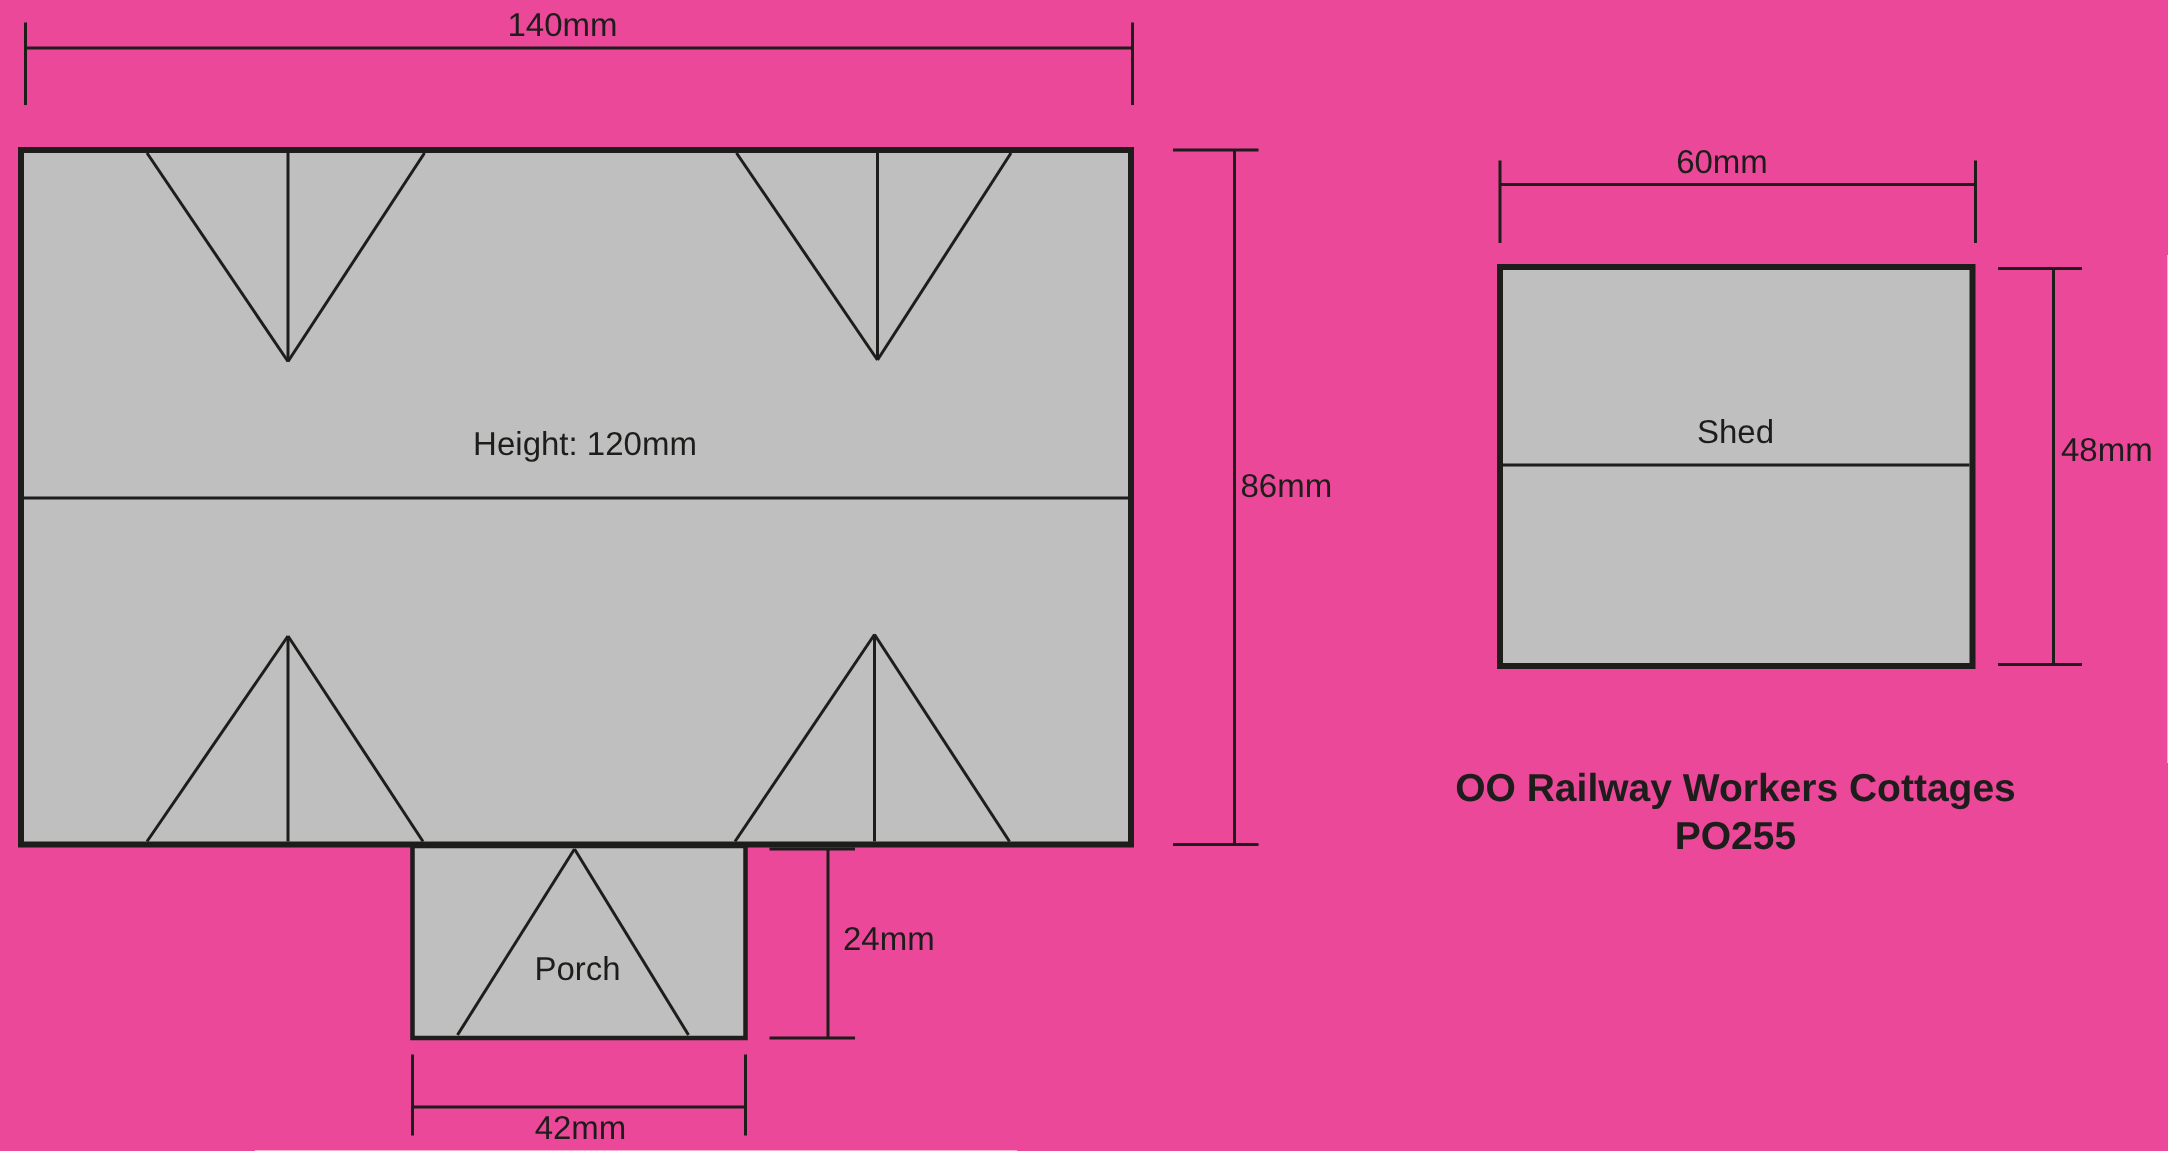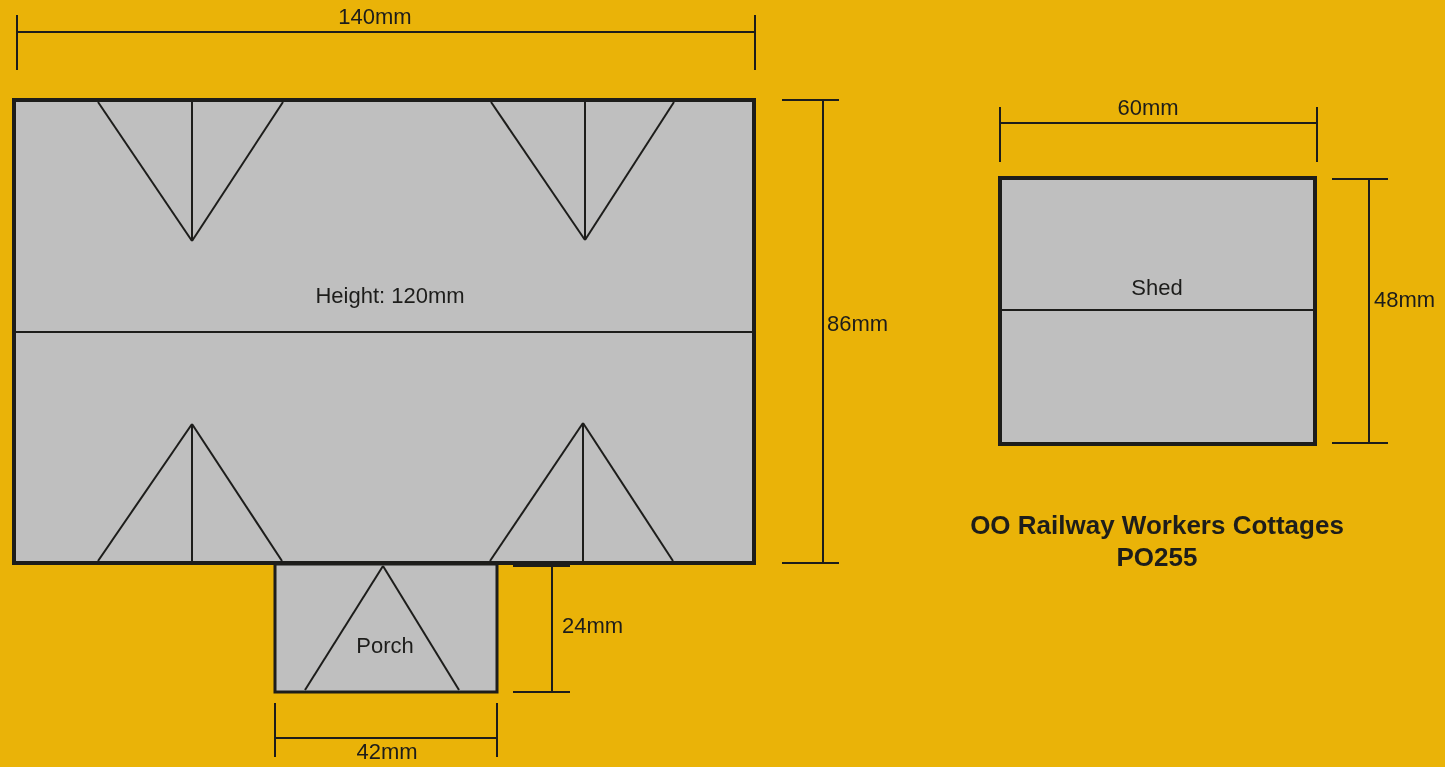--- a/index.html
+++ b/index.html
@@ -5,21 +5,21 @@
   html, body {
     margin: 0;
     padding: 0;
     background: #ffffff;
     font-family: "Liberation Sans", "DejaVu Sans", sans-serif;
   }
   .canvas {
     position: relative;
     width: 1445px;
     height: 767px;
-    background: #eab308;
+    background: #ec4899;
     overflow: hidden;
   }
   svg { display: block; }
   .ln {
     stroke: #1d1d1b;
     stroke-width: 2;
     fill: none;
     stroke-linecap: butt;
   }
   .footprint {

